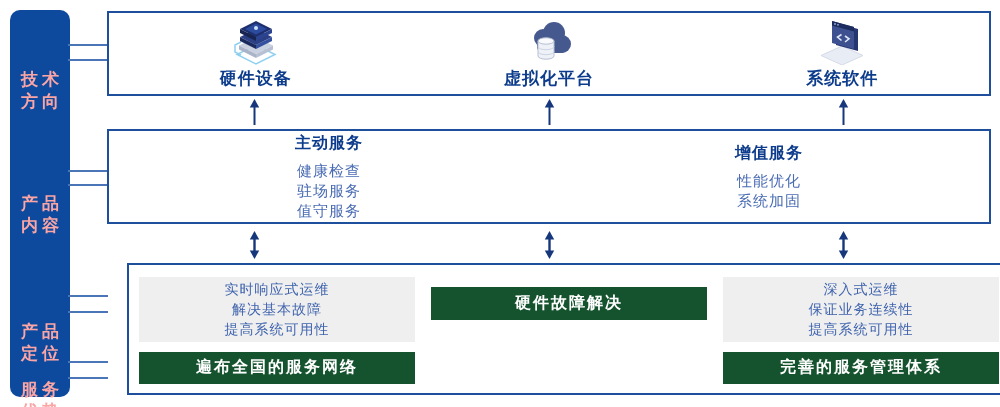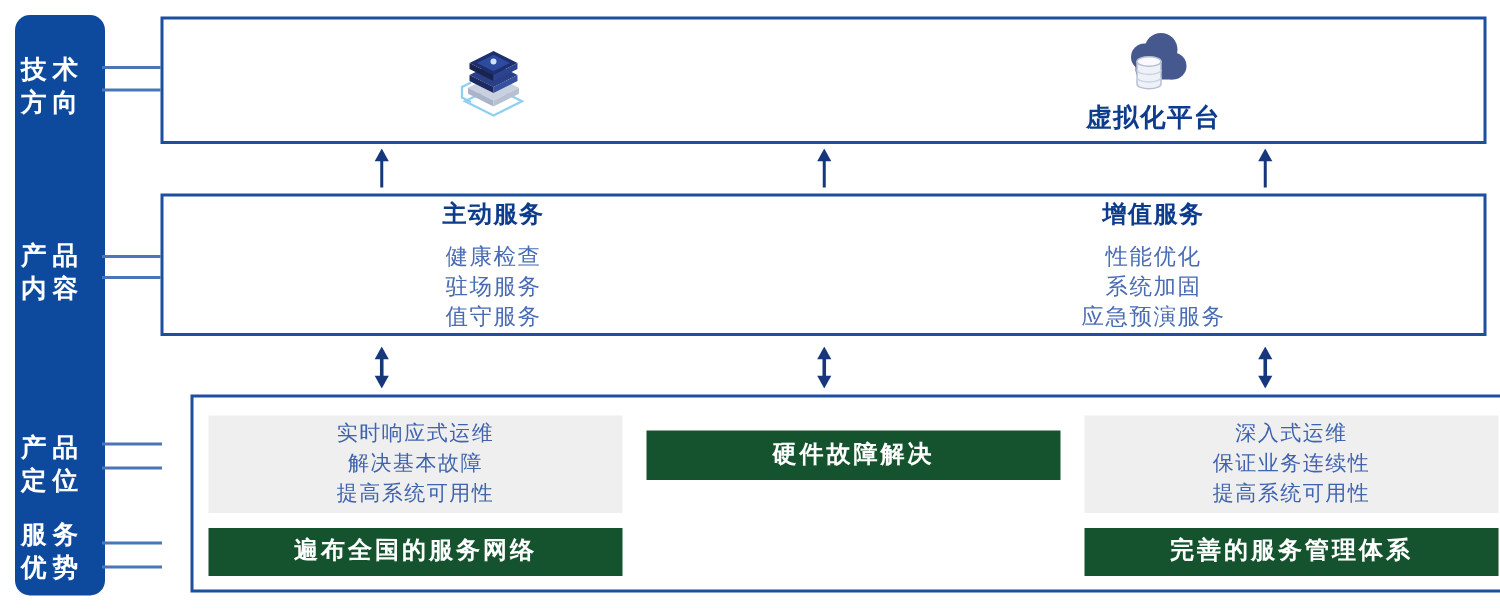--- a/index.html
+++ b/index.html
@@ -6,23 +6,23 @@
   #stage{
     position:relative;width:1000px;height:407px;background:#ffffff;overflow:hidden;
     font-family:"DejaVu Sans","Liberation Sans",sans-serif;
   }
   
   .sidebar{
     position:absolute;left:10px;top:10px;width:60px;height:387px;
     background:#0d4a9e;border-radius:10px;
   }
   .side-label{
-    position:absolute;left:0;width:100%;text-align:left;
-    color:#ffffff;font-weight:bold;font-size:17px;line-height:22px;
-    letter-spacing:4px;padding-left:4px;box-sizing:border-box;
+    position:absolute;left:0;width:100%;text-align:center;
+    color:#fca5a5;font-weight:bold;font-size:17px;line-height:22px;
+    letter-spacing:4px;padding-left:4px;box-sizing:border-box;margin-top:32px;
   }
   .side-label.g0{top:26px;}
   .side-label.g1{top:150px;}
   .side-label.g2{top:278px;}
   .side-label.g3{top:336px;}
   
   .conn{position:absolute;left:68px;width:40px;height:2px;background:#4a76b8;}
   
   .box{
     position:absolute;left:107px;width:884px;background:#ffffff;
@@ -101,38 +101,55 @@
           <polygon points="28,12 44,20 28,28 12,20" fill="#2a3f85"></polygon>
           <polygon points="12,20 28,28 28,32 12,24" fill="#1a2a5f"></polygon>
           <polygon points="44,20 28,28 28,32 44,24" fill="#35509e"></polygon>
           <polygon points="28,4 44,12 28,20 12,12" fill="#1e2f6e"></polygon>
           <polygon points="12,12 28,20 28,24 12,16" fill="#16244f"></polygon>
           <polygon points="44,12 28,20 28,24 44,16" fill="#2c4490"></polygon>
           <polygon points="28,6.5 39,12 28,17.5 17,12" fill="#2c4a9e"></polygon>
           <circle cx="28" cy="11" r="2" fill="#cfe3f7"></circle>
         </svg>
       </div>
+      <div class="tech-label">硬件设备</div>
     </div>
     <div class="col tech-col">
       <div class="icon">
         <svg width="56" height="48" viewBox="0 0 56 48">
           <g fill="#46598f">
             <circle cx="22" cy="21" r="9"></circle>
             <circle cx="33" cy="16" r="11"></circle>
             <circle cx="41" cy="27" r="9"></circle>
             <rect x="16" y="22" width="30" height="14" rx="6"></rect>
           </g>
           <path d="M17,24 v15 a8,3.2 0 0 0 16,0 v-15 z" fill="#eef1f7" stroke="#b6bfd2" stroke-width="1"></path>
           <ellipse cx="25" cy="24" rx="8" ry="3.2" fill="#f8fafd" stroke="#b6bfd2" stroke-width="1"></ellipse>
           <path d="M17,29.5 a8,3.2 0 0 0 16,0" fill="none" stroke="#ccd3e2" stroke-width="1"></path>
           <path d="M17,34.5 a8,3.2 0 0 0 16,0" fill="none" stroke="#ccd3e2" stroke-width="1"></path>
         </svg>
       </div>
       <div class="tech-label">虚拟化平台</div>
     </div>
+    <div class="col tech-col">
+      <div class="icon">
+        <svg width="56" height="48" viewBox="0 0 56 48">
+          <polygon points="28,29 49,38.5 28,48 7,38.5" fill="#e8ecf4"></polygon>
+          <polygon points="28,29 49,38.5 28,48 7,38.5" fill="none" stroke="#d4dbe8" stroke-width="1"></polygon>
+          <polygon points="22,6 44,12 44,34 22,28" fill="#24356f"></polygon>
+          <polygon points="18,4 40,10 40,32 18,26" fill="#3d5190"></polygon>
+          <polygon points="18,4 40,10 40,14.5 18,8.5" fill="#1d2c5e"></polygon>
+          <circle cx="21" cy="7" r="0.9" fill="#9fb2dd"></circle>
+          <circle cx="24" cy="7.8" r="0.9" fill="#9fb2dd"></circle>
+          <polyline points="27.5,17.5 23.5,20 27.5,23.5" fill="none" stroke="#dfe7f5" stroke-width="1.6"></polyline>
+          <polyline points="31,19 35,21.8 31,25" fill="none" stroke="#dfe7f5" stroke-width="1.6"></polyline>
+        </svg>
+      </div>
+      <div class="tech-label">系统软件</div>
+    </div>
   </div>
 
   <div class="arrow-row arrows-up">
     <div class="acell">
         <span><svg width="13" height="27" viewBox="0 0 13 27">
             <line x1="6.5" y1="26" x2="6.5" y2="7" stroke="#16377c" stroke-width="2"></line>
             <polygon points="6.5,0 1.8,8.5 11.2,8.5" fill="#16377c"></polygon>
           </svg></span>
       </div>
     <div class="acell">
@@ -153,21 +170,20 @@
     <div class="col">
       <div class="svc-title">主动服务</div>
       <div class="svc-item">健康检查</div>
       <div class="svc-item">驻场服务</div>
       <div class="svc-item">值守服务</div>
     </div>
     <div class="col">
       <div class="svc-title">增值服务</div>
       <div class="svc-item">性能优化</div>
       <div class="svc-item">系统加固</div>
-      <div class="svc-item">应急预演服务</div>
     </div>
   </div>
 
   <div class="arrow-row arrows-dbl">
     <div class="acell">
         <span><svg width="13" height="28" viewBox="0 0 13 28">
             <line x1="6.5" y1="7" x2="6.5" y2="21" stroke="#16377c" stroke-width="2.4"></line>
             <polygon points="6.5,0 1.8,8.5 11.2,8.5" fill="#16377c"></polygon>
             <polygon points="6.5,28 1.8,19.5 11.2,19.5" fill="#16377c"></polygon>
           </svg></span>

